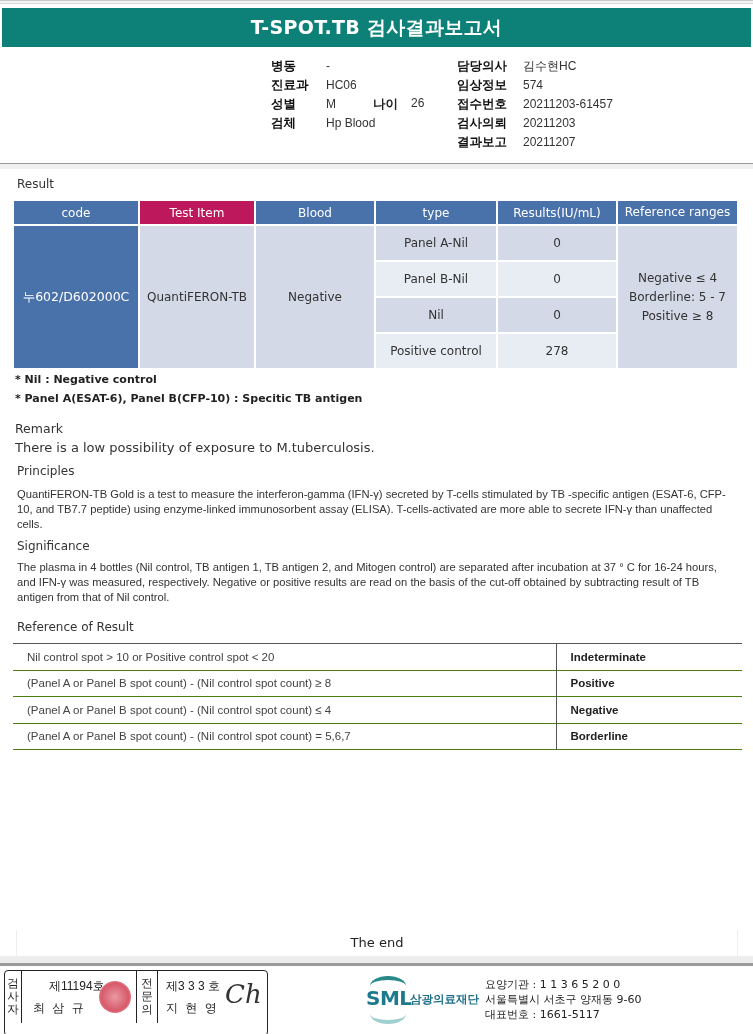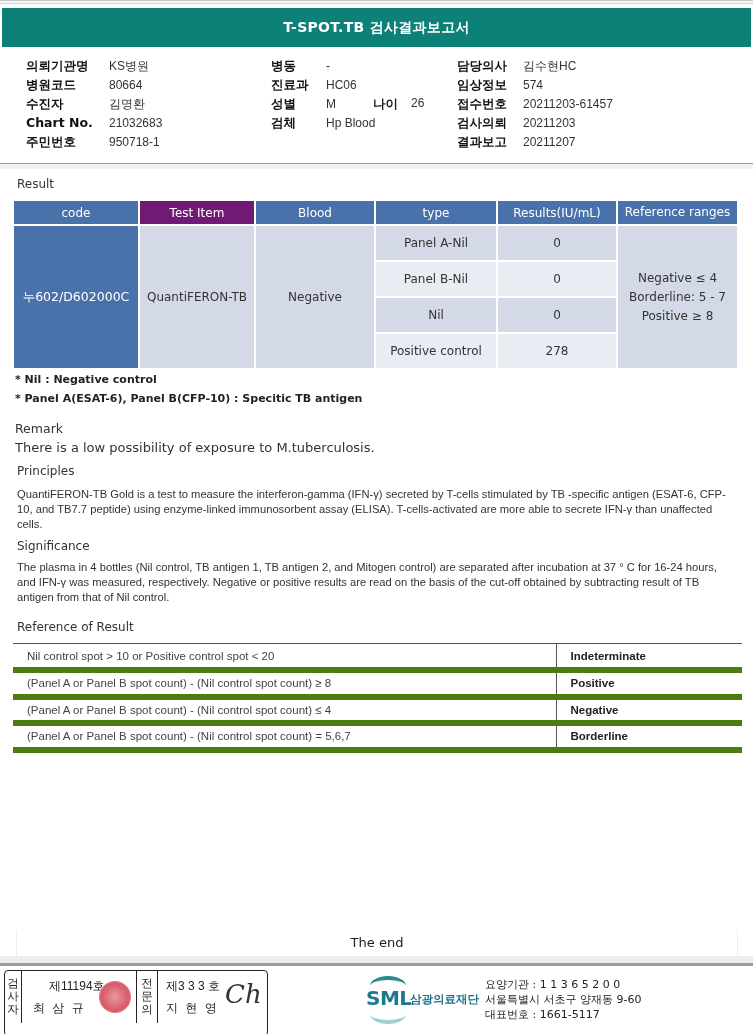--- a/index.html
+++ b/index.html
@@ -1,20 +1,20 @@
 <!DOCTYPE html>
 <html><head>
 <meta charset="utf-8">
 <style>
   * { box-sizing: border-box; margin: 0; padding: 0; }
   html, body { width: 753px; height: 1034px; background: #ffffff; overflow: hidden; }
   body { font-family: "DejaVu Sans", "Liberation Sans", sans-serif; color: #222; position: relative; }
 
   .top-rule { position: absolute; left: 0; top: 0; width: 753px; height: 4px; border-top: 1px solid #c8c8c8; border-bottom: 1px solid #d8d8d8; background: #f4f4f4; }
-  .title-bar { position: absolute; left: 2px; top: 8px; width: 749px; height: 39px; background: #0d8078; color: #fff; text-align: center; font-size: 14px; font-weight: bold; line-height: 39px; letter-spacing: 0.3px; }
+  .title-bar { position: absolute; left: 2px; top: 8px; width: 749px; height: 39px; background: #0d8078; color: #fff; text-align: center; font-size: 19px; font-weight: bold; line-height: 39px; letter-spacing: 0.3px; }
 
   .info { position: absolute; top: 56px; left: 0; width: 753px; height: 100px; font-size: 12px; }
   .info .col { position: absolute; top: 0; }
   .info .row { height: 19px; line-height: 19px; white-space: nowrap; position: relative; }
   .info .lbl { font-weight: bold; display: inline-block; color: #111; font-size: 12.5px; }
   .info .val { display: inline-block; color: #333; font-family: "Liberation Sans Narrow", "Liberation Sans", sans-serif; font-size: 12px; }
   .col1 { left: 26px; } .col1 .lbl { width: 83px; }
   .col2 { left: 271px; } .col2 .lbl { width: 55px; }
   .col3 { left: 457px; } .col3 .lbl { width: 66px; }
   .age-lbl { position: absolute; left: 102px; top: 0; font-weight: bold; font-size: 12.5px; }
@@ -43,21 +43,21 @@
   .lbl-remark { left: 15px; top: 421px; font-size: 12.5px; }
   .remark-text { position: absolute; left: 15px; top: 440px; font-size: 13px; color: #333; }
   .lbl-principles { left: 17px; top: 464px; }
   .para { position: absolute; left: 17px; font-size: 11.2px; line-height: 15px; color: #333; width: 720px; font-family: "Liberation Sans", sans-serif; }
   .para-principles { top: 487px; }
   .lbl-significance { left: 17px; top: 539px; }
   .para-significance { top: 560px; }
   .lbl-reference { left: 17px; top: 620px; }
 
   table.ref { position: absolute; left: 13px; top: 643px; width: 729px; border-collapse: collapse; font-size: 11.5px; }
-  table.ref tr { height: 26.5px; border-top: 1px solid #555; border-bottom: 6px solid #4d7c0f; }
+  table.ref tr { height: 26.5px; border-top: 1px solid #555; border-bottom: 1px solid #4d7c0f; }
   table.ref td { color: #444; padding-left: 14px; font-family: "Liberation Sans", sans-serif; }
   table.ref td.verdict { width: 186px; border-left: 1px solid #555; color: #222; font-weight: bold; font-size: 11.5px; }
 
   .end-box { position: absolute; left: 16px; top: 930px; width: 722px; height: 26px; border-left: 1px solid #eee; border-right: 1px solid #eee; text-align: center; font-size: 13px; line-height: 26px; color: #222; }
   .bottom-band { position: absolute; left: 0; top: 956px; width: 753px; height: 10px; background: #ededed; border-bottom: 3px solid #9a9a9a; }
 
   .sign-box { position: absolute; left: 4px; top: 970px; width: 264px; height: 66px; border: 1px solid #222; border-radius: 4px; font-size: 12px; color: #222; }
   .sign-box .vlabel { position: absolute; top: 0; width: 17px; height: 52px; font-size: 11.5px; line-height: 13px; text-align: center; padding-top: 6px; border-right: 1px solid #222; }
   .vl1 { left: 0; }
   .vl2 { left: 131px; border-left: 1px solid #222; width: 22px !important; }
@@ -73,27 +73,20 @@
 
   .addr { position: absolute; left: 485px; top: 977px; font-size: 11px; line-height: 15px; color: #222; white-space: nowrap; }
 </style>
 </head>
 <body>
 
 <div class="top-rule"></div>
 <div class="title-bar">T-SPOT.TB 검사결과보고서</div>
 
 <div class="info">
-  <div class="col col1">
-    <div class="row"><span class="lbl">의뢰기관명</span><span class="val">KS병원</span></div>
-    <div class="row"><span class="lbl">병원코드</span><span class="val">80664</span></div>
-    <div class="row"><span class="lbl">수진자</span><span class="val">김명환</span></div>
-    <div class="row"><span class="lbl">Chart No.</span><span class="val">21032683</span></div>
-    <div class="row"><span class="lbl">주민번호</span><span class="val">950718-1</span></div>
-  </div>
   <div class="col col2">
     <div class="row"><span class="lbl">병동</span><span class="val">-</span></div>
     <div class="row"><span class="lbl">진료과</span><span class="val">HC06</span></div>
     <div class="row"><span class="lbl">성별</span><span class="val">M</span>
       <span class="age-lbl">나이</span><span class="age-val val">26</span></div>
     <div class="row"><span class="lbl">검체</span><span class="val">Hp Blood</span></div>
   </div>
   <div class="col col3">
     <div class="row"><span class="lbl">담당의사</span><span class="val">김수현HC</span></div>
     <div class="row"><span class="lbl">임상정보</span><span class="val">574</span></div>
@@ -104,21 +97,21 @@
 </div>
 
 <div class="sep-rule"></div>
 
 <div class="section-label lbl-result">Result</div>
 
 <table class="result">
   <tbody>
       <tr>
     <th class="c-code">code</th>
-    <th class="c-item" style="background:#701a75">Test Item</th>
+    <th class="c-item" style="background:#be185d">Test Item</th>
     <th class="c-status" style="background:#4a72aa">Blood</th>
     <th class="c-type">type</th>
     <th class="c-res">Results(IU/mL)</th>
     <th class="c-ref" style="background:#4a72aa">Reference ranges</th>
   </tr>
   <tr>
     <td class="c-code" rowspan="4">누602/D602000C</td>
     <td class="c-item" rowspan="4">QuantiFERON-TB</td>
     <td class="c-status" rowspan="4">Negative</td>
     <td class="c-type dark">Panel A-Nil</td>

